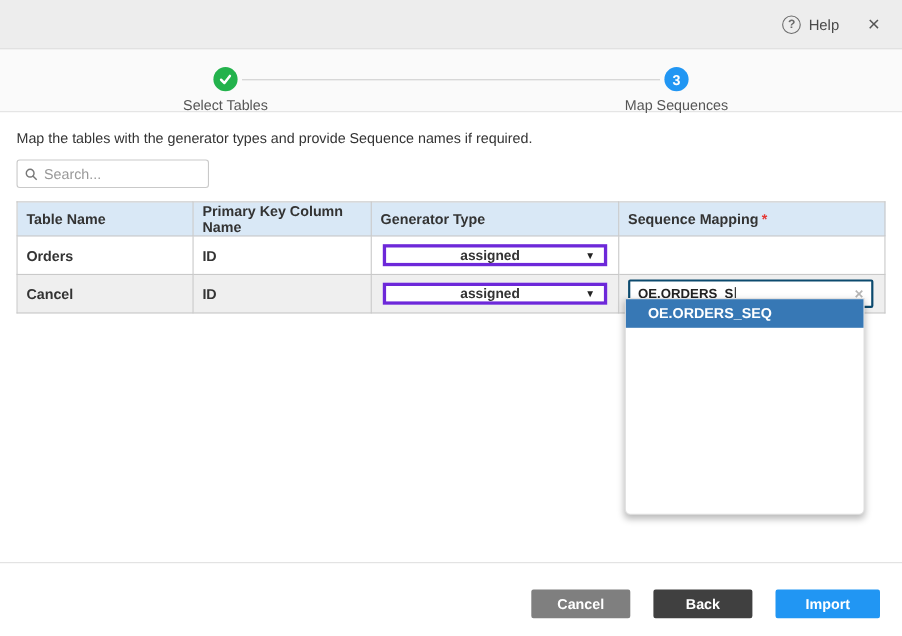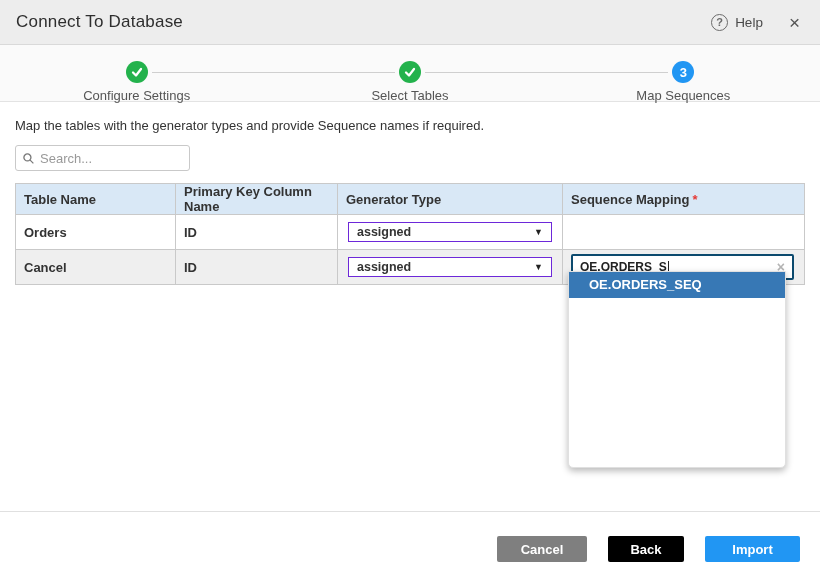--- a/index.html
+++ b/index.html
@@ -67,22 +67,22 @@
   }
   table.maptable th {
     background:#d9e8f6; height:24px; font-weight:700; color:#333;
   }
   table.maptable td { height:35px;font-weight:bold; }
   tr.row-even td { background:#ffffff; }
   tr.row-odd  td { background:#efefef; }
   .req-star { color:#e53935; margin-left:3px; font-weight:700; }
 
   .fake-select {
-    width:calc(100% - 4px); height:20px; background:#fff; border:1px solid #6d28d9;
-    display:flex; align-items:center; padding:0 8px; cursor:pointer; margin:0 2px;
+    width:calc(100% - 4px); height:20px; background:#fff; border:3px solid #6d28d9;
+    display:flex; align-items:center; padding:0 8px; cursor:pointer; margin:0 2px;text-align:center;
   }
   .fake-select .val { flex:1; font-size:12.5px; color:#333; }
   .fake-select .arrow { font-size:9px; color:#222; }
 
   .seq-input {
     width:calc(100% - 2px); height:26px; background:#fff;
     border:2px solid #0c4a6e; border-radius:2px;
     display:flex; align-items:center; padding:0 7px; cursor:text;justify-content:space-between;
   }
   .seq-input .txt { font-size:12px; color:#222; white-space:nowrap; }
@@ -109,45 +109,36 @@
     display:flex; align-items:flex-start; justify-content:flex-end;
     gap:21px; padding:24px 20px 0 0;
   }
   .btn {
     height:26px; border:none; border-radius:2px; color:#fff;
     font-size:13px; font-weight:700; cursor:pointer;
     font-family:"Liberation Sans","DejaVu Sans",sans-serif;
     display:flex; align-items:center; justify-content:center;
   }
   .btn-cancel { background:#7f7f7f; width:90px; }
-  .btn-back   { background:#000000; width:76px; }
+  .btn-back   { background:#404040; width:90px; }
   .btn-import { background:#2196f3; width:95px; }
 </style>
 </head>
 <body>
 
 <div class="titlebar">
-  <div class="title">Connect To Database</div>
   <div class="spacer"></div>
   <div class="help-wrap">
     <span class="help-circle">?</span>
     <span class="help-text">Help</span>
   </div>
   <span class="close-x">×</span>
 </div>
 
 <div class="stepper">
-  <div class="step">
-    <div class="step-circle complete">
-      <svg viewBox="0 0 24 24" fill="none" stroke="#fff" stroke-width="4.5" stroke-linecap="round" stroke-linejoin="round">
-          <polyline points="4,13 10,19 20,6"></polyline>
-        </svg>
-    </div>
-    <div class="step-label">Configure Settings</div>
-  </div>
   <div class="step">
     <div class="step-circle complete">
       <svg viewBox="0 0 24 24" fill="none" stroke="#fff" stroke-width="4.5" stroke-linecap="round" stroke-linejoin="round">
           <polyline points="4,13 10,19 20,6"></polyline>
         </svg>
     </div>
     <div class="step-label">Select Tables</div>
   </div>
   <div class="step">
     <div class="step-circle current">3</div>

